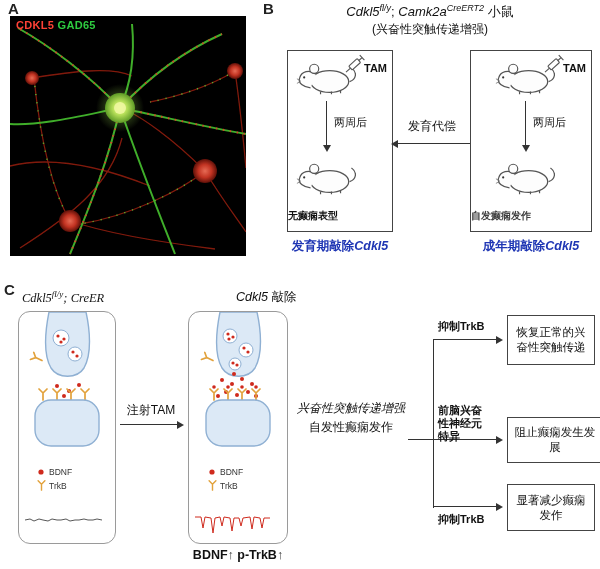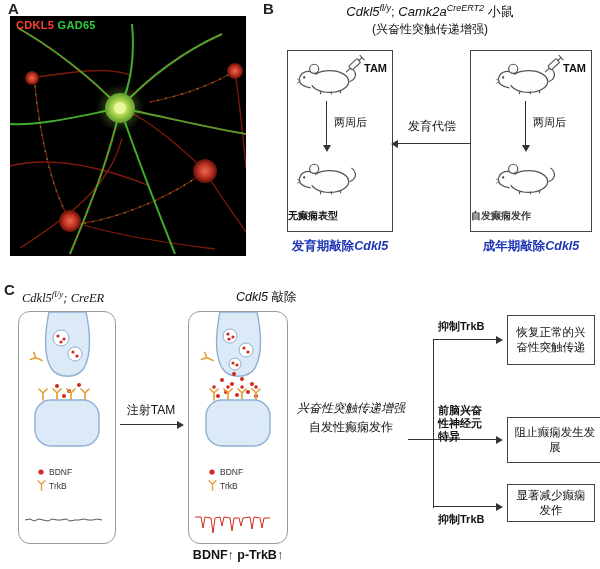--- a/index.html
+++ b/index.html
@@ -307,15 +307,15 @@
   <div class="tri-right" style="left:496px;top:436px;"></div>
   <div class="hline" style="left:433px;top:506px;width:64px;"></div>
   <div class="tri-right" style="left:496px;top:503px;"></div>
 
   <div class="branch-label" style="left:438px;top:320px;width:60px;">抑制TrkB</div>
   <div class="branch-label" style="left:438px;top:404px;width:50px;">前脑兴奋性神经元特异</div>
   <div class="branch-label" style="left:438px;top:513px;width:60px;">抑制TrkB</div>
 
   <div class="result-box" style="left:507px;top:315px;width:88px;height:50px;">恢复正常的兴奋性突触传递</div>
   <div class="result-box" style="left:507px;top:417px;width:96px;height:46px;">阻止癫痫发生发展</div>
-  <div class="result-box" style="left:507px;top:484px;width:88px;height:38px;">显著减少癫痫发作</div>
+  <div class="result-box" style="left:507px;top:484px;width:88px;height:47px;">显著减少癫痫发作</div>
 
 </div>
 
 </body></html>

